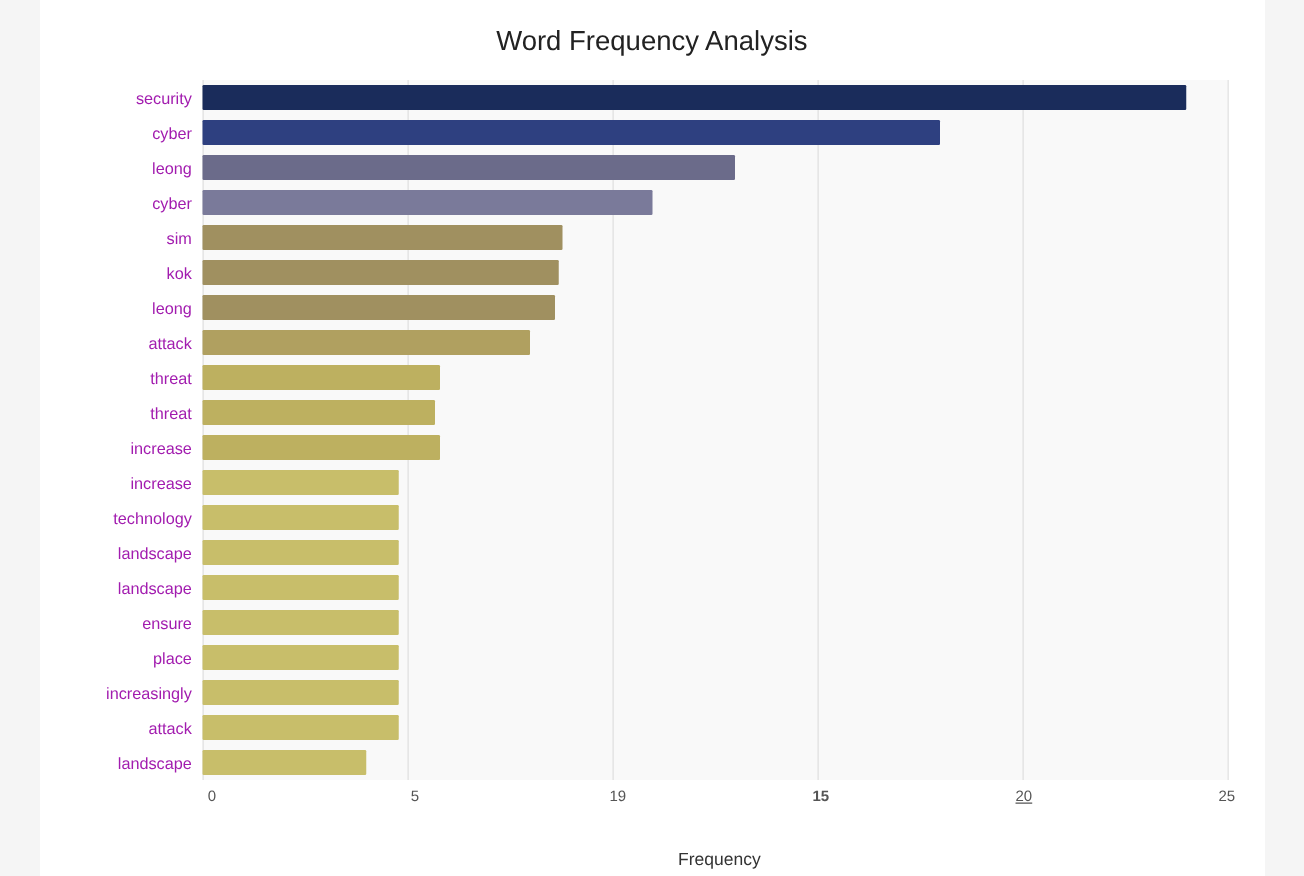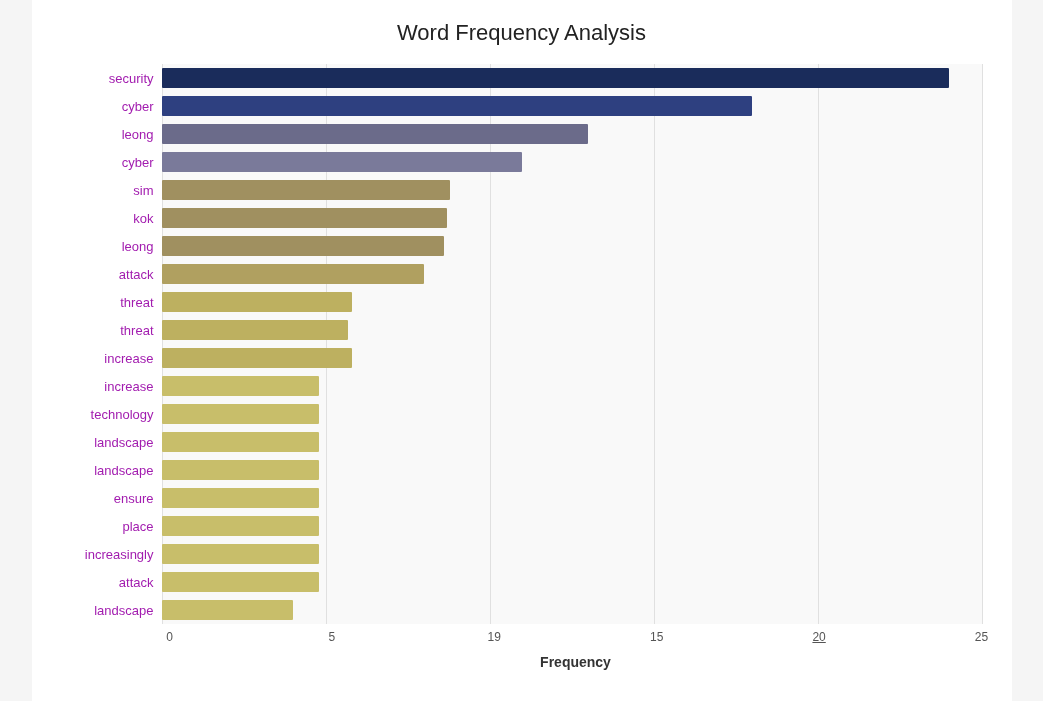--- a/index.html
+++ b/index.html
@@ -82,22 +82,21 @@
     .x-tick-label {
       font-size: 12px;
       color: #555;
       position: absolute;
       transform: translateX(-50%);
     }
     .x-axis-label {
       text-align: center;
       font-size: 14px;
       color: #333;
-      margin-top: 4px;
-      font-weight: bold;
+      margin-top: 29px;
     }
   </style>
 </head>
 <body>
 
 <div class="chart-container">
   <div class="chart-title">Word Frequency Analysis</div>
 
   <div class="chart-area">
     <div class="y-labels" id="y-labels">
@@ -190,19 +189,19 @@
           <div class="bar" style="width: 16%; background: rgb(200, 190, 106);"></div>
         </div>
       </div>
   </div>
 
   <div class="x-axis-area" id="x-axis-area">
     <div class="x-ticks" style="height:20px; position:relative;" id="x-ticks-container">
         <span class="x-tick-label" style="left: 0%;">0</span>
         <span class="x-tick-label" style="left: 20%;">5</span>
         <span class="x-tick-label" style="left: 40%;">19</span>
-        <span class="x-tick-label" style="left: 60%;">15</span>
+        <span class="x-tick-label" style="left: 60%; font-weight: bold;">15</span>
         <span class="x-tick-label" style="left: 80%; text-decoration: underline;">20</span>
         <span class="x-tick-label" style="left: 100%;">25</span>
       </div>
     <div class="x-axis-label">Frequency</div>
   </div>
 </div>
 
 </body></html>

